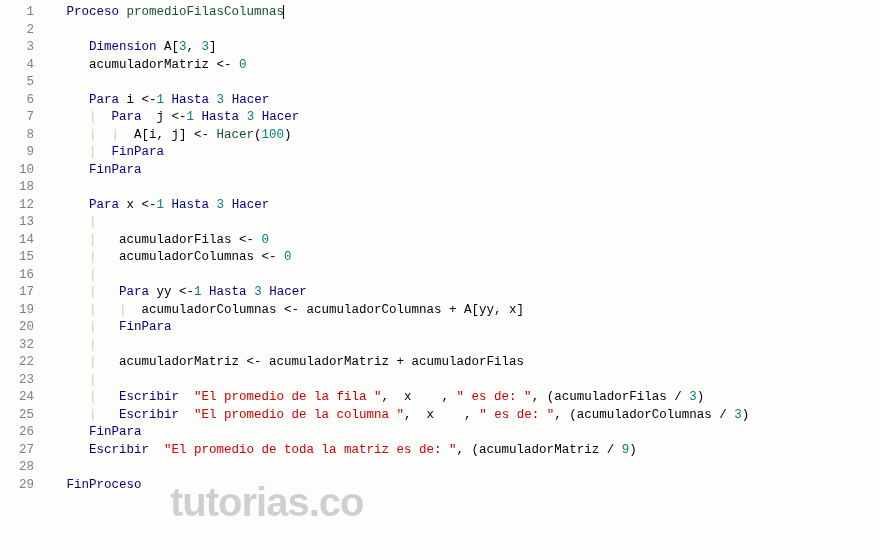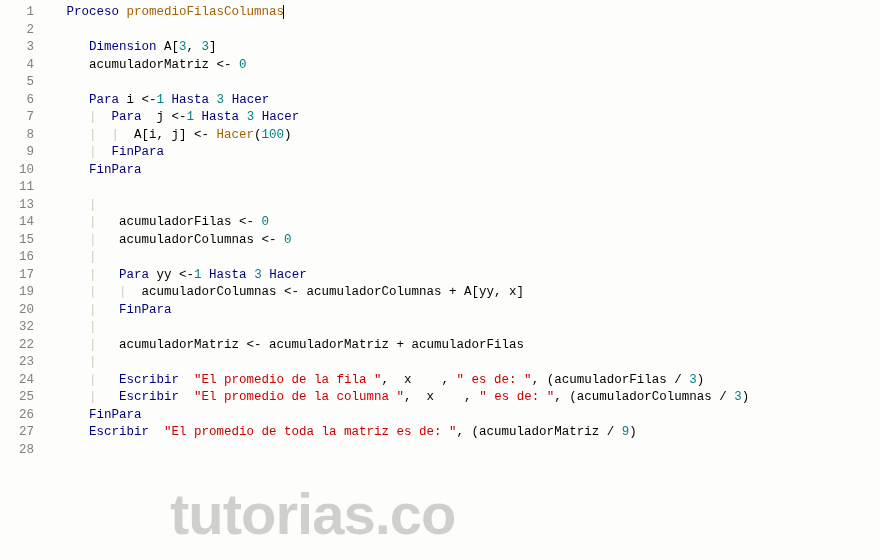--- a/index.html
+++ b/index.html
@@ -27,41 +27,41 @@
     text-align: right;
     padding-right: 10px;
     color: #808080;
     user-select: none;
   }
   .code {
     flex: 1;
     position: relative;
   }
   .kw  { color: #00007f; font-weight: normal; }   
-  .ident-dark { color: #a16207; }                
+  .ident-dark { color: #14532d; }                
   .num { color: #007f7f; }                       
   .str { color: #cc0000; }                       
   .txt { color: #000; }                          
   .cursor {
     display: inline-block;
     width: 0;
     border-right: 1px solid #000;
     height: 14px;
     vertical-align: middle;
     margin-left: -1px;
   }
   .guide {
     color: #cfcfbd;
   }
   .watermark {
     position: absolute;
     left: 170px;
     top: 480px;
     font-family: Arial, sans-serif;
-    font-size: 58px;
+    font-size: 40px;
     font-weight: 900;
     letter-spacing: -1px;
     color: rgba(0,0,0,0.18);
     user-select: none;
     pointer-events: none;
   }
 </style>
 </head>
 <body>
 
@@ -69,30 +69,32 @@
     <div class="line"><div class="gutter">1</div><div class="code"><span class="txt">   </span><span class="kw">Proceso</span><span class="txt"> </span><span class="ident-dark">promedioFilasColumnas</span><span class="cursor"></span></div></div>
     <div class="line"><div class="gutter">2</div><div class="code"><span class="txt">   </span></div></div>
     <div class="line"><div class="gutter">3</div><div class="code"><span class="txt">      </span><span class="kw">Dimension</span><span class="txt"> A[</span><span class="num">3</span><span class="txt">, </span><span class="num">3</span><span class="txt">]</span></div></div>
     <div class="line"><div class="gutter">4</div><div class="code"><span class="txt">      acumuladorMatriz &lt;- </span><span class="num">0</span></div></div>
     <div class="line"><div class="gutter">5</div><div class="code"><span class="txt">   </span></div></div>
     <div class="line"><div class="gutter">6</div><div class="code"><span class="txt">      </span><span class="kw">Para</span><span class="txt"> i &lt;-</span><span class="num">1</span><span class="txt"> </span><span class="kw">Hasta</span><span class="txt"> </span><span class="num">3</span><span class="txt"> </span><span class="kw">Hacer</span></div></div>
     <div class="line"><div class="gutter">7</div><div class="code"><span class="txt">      </span><span class="guide">|  </span><span class="kw">Para</span><span class="txt">  j &lt;-</span><span class="num">1</span><span class="txt"> </span><span class="kw">Hasta</span><span class="txt"> </span><span class="num">3</span><span class="txt"> </span><span class="kw">Hacer</span></div></div>
     <div class="line"><div class="gutter">8</div><div class="code"><span class="txt">      </span><span class="guide">|  |  </span><span class="txt">A[i, j] &lt;- </span><span class="ident-dark">Hacer</span><span class="txt">(</span><span class="num">100</span><span class="txt">)</span></div></div>
     <div class="line"><div class="gutter">9</div><div class="code"><span class="txt">      </span><span class="guide">|  </span><span class="kw">FinPara</span></div></div>
     <div class="line"><div class="gutter">10</div><div class="code"><span class="txt">      </span><span class="kw">FinPara</span></div></div>
-    <div class="line"><div class="gutter">11</div><div class="code"><span class="txt">   </span></div></div>
+    <div class="line"><div class="gutter">18</div><div class="code"><span class="txt">   </span></div></div>
+    <div class="line"><div class="gutter">12</div><div class="code"><span class="txt">      </span><span class="kw">Para</span><span class="txt"> x &lt;-</span><span class="num">1</span><span class="txt"> </span><span class="kw">Hasta</span><span class="txt"> </span><span class="num">3</span><span class="txt"> </span><span class="kw">Hacer</span></div></div>
     <div class="line"><div class="gutter">13</div><div class="code"><span class="txt">      </span><span class="guide">|</span></div></div>
     <div class="line"><div class="gutter">14</div><div class="code"><span class="txt">      </span><span class="guide">|   </span><span class="txt">acumuladorFilas &lt;- </span><span class="num">0</span></div></div>
     <div class="line"><div class="gutter">15</div><div class="code"><span class="txt">      </span><span class="guide">|   </span><span class="txt">acumuladorColumnas &lt;- </span><span class="num">0</span></div></div>
     <div class="line"><div class="gutter">16</div><div class="code"><span class="txt">      </span><span class="guide">|</span></div></div>
     <div class="line"><div class="gutter">17</div><div class="code"><span class="txt">      </span><span class="guide">|   </span><span class="kw">Para</span><span class="txt"> yy &lt;-</span><span class="num">1</span><span class="txt"> </span><span class="kw">Hasta</span><span class="txt"> </span><span class="num">3</span><span class="txt"> </span><span class="kw">Hacer</span></div></div>
     <div class="line"><div class="gutter">19</div><div class="code"><span class="txt">      </span><span class="guide">|   |  </span><span class="txt">acumuladorColumnas &lt;- acumuladorColumnas + A[yy, x]</span></div></div>
     <div class="line"><div class="gutter">20</div><div class="code"><span class="txt">      </span><span class="guide">|   </span><span class="kw">FinPara</span></div></div>
     <div class="line"><div class="gutter">32</div><div class="code"><span class="txt">      </span><span class="guide">|</span></div></div>
     <div class="line"><div class="gutter">22</div><div class="code"><span class="txt">      </span><span class="guide">|   </span><span class="txt">acumuladorMatriz &lt;- acumuladorMatriz + acumuladorFilas</span></div></div>
     <div class="line"><div class="gutter">23</div><div class="code"><span class="txt">      </span><span class="guide">|</span></div></div>
     <div class="line"><div class="gutter">24</div><div class="code"><span class="txt">      </span><span class="guide">|   </span><span class="kw">Escribir</span><span class="txt">  </span><span class="str">"El promedio de la fila "</span><span class="txt">,  x    , </span><span class="str">" es de: "</span><span class="txt">, (acumuladorFilas / </span><span class="num">3</span><span class="txt">)</span></div></div>
     <div class="line"><div class="gutter">25</div><div class="code"><span class="txt">      </span><span class="guide">|   </span><span class="kw">Escribir</span><span class="txt">  </span><span class="str">"El promedio de la columna "</span><span class="txt">,  x    , </span><span class="str">" es de: "</span><span class="txt">, (acumuladorColumnas / </span><span class="num">3</span><span class="txt">)</span></div></div>
     <div class="line"><div class="gutter">26</div><div class="code"><span class="txt">      </span><span class="kw">FinPara</span></div></div>
     <div class="line"><div class="gutter">27</div><div class="code"><span class="txt">      </span><span class="kw">Escribir</span><span class="txt">  </span><span class="str">"El promedio de toda la matriz es de: "</span><span class="txt">, (acumuladorMatriz / </span><span class="num">9</span><span class="txt">)</span></div></div>
     <div class="line"><div class="gutter">28</div><div class="code"><span class="txt">   </span></div></div>
+    <div class="line"><div class="gutter">29</div><div class="code"><span class="txt">   </span><span class="kw">FinProceso</span></div></div>
   </div>
 <div class="watermark">tutorias.co</div>
 
 </body></html>

